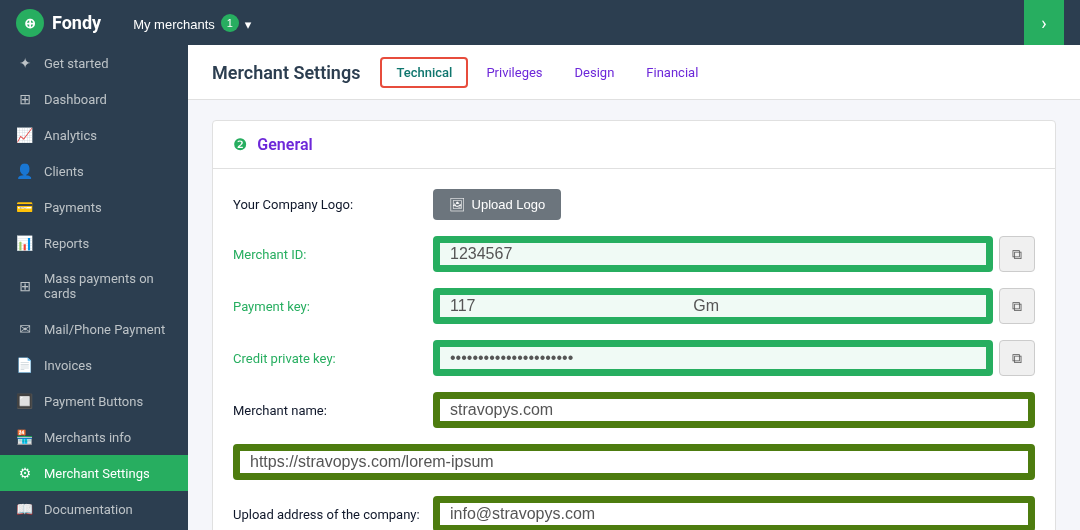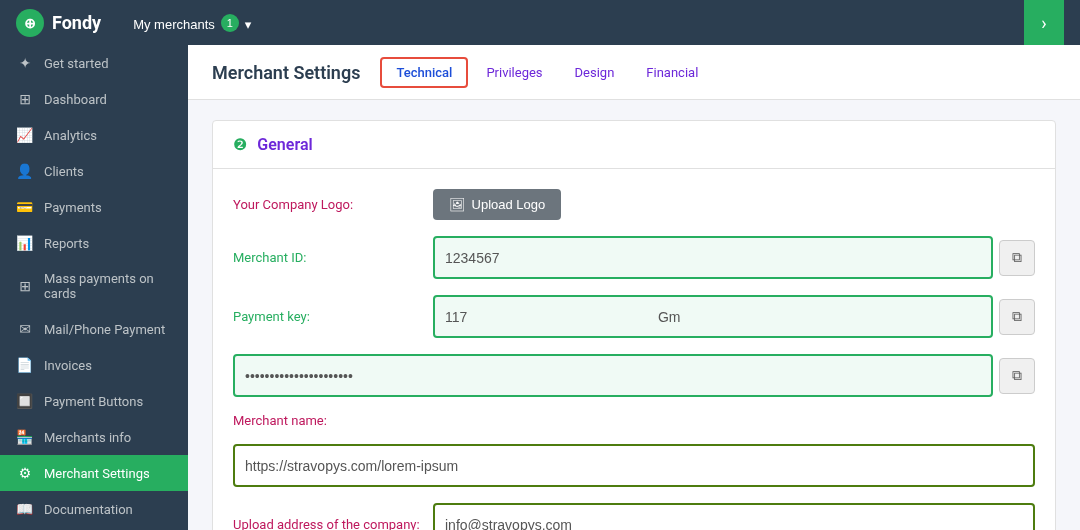--- a/index.html
+++ b/index.html
@@ -135,21 +135,21 @@
     }
     .tab-item {
       padding: 6px 14px;
       cursor: pointer;
       color: #6d28d9;
       font-size: 13px;
       border-radius: 4px;
       text-decoration: none;
     }
     .tab-item.active {
-      color: #1d4ed8;
+      color: #0f766e;
       border: 2px solid #e74c3c;
       border-radius: 4px;
       font-weight: 500;
     }
 
     
     .settings-content {
       padding: 20px 24px;
     }
 
@@ -183,40 +183,40 @@
     }
 
     .form-row {
       display: flex;
       align-items: center;
       margin-bottom: 16px;
     }
     .form-label {
       width: 200px;
       font-size: 13px;
-      color: #be185d;
+      color: #0f172a;
       flex-shrink: 0;
     }
     .form-label.green {
       color: #27ae60;
       font-weight: 400;
     }
     .form-field {
       flex: 1;
       display: flex;
       gap: 6px;
       align-items: center;
     }
     .form-input {
       flex: 1;
-      height: 43px;
-      border: 2px solid #4d7c0f;
+      height: 36px;
+      border: 7px solid #4d7c0f;
       border-radius: 4px;
       padding: 0 10px;
-      font-size: 14px;
+      font-size: 16px;
       color: #555;
       outline: none;
     }
     .form-input.highlighted {
       background: #f0faf5;
       border-color: #27ae60;
     }
     .copy-btn {
       background: #f0f0f0;
       border: 1px solid #ccc;
@@ -369,30 +369,34 @@
             <div class="form-label green">Payment key:</div>
             <div class="form-field">
               <input class="form-input highlighted" type="text" value="117                                                 Gm" readonly="" style="">
               <div class="copy-btn">
                 <span>⧉</span>
               </div>
             </div>
           </div>
 
           <div class="form-row">
+            <div class="form-label green">Credit private key:</div>
             <div class="form-field">
               <input class="form-input highlighted" type="password" value="ViDsomethingsecrethere" readonly="" style="">
               <div class="copy-btn">
                 <span>⧉</span>
               </div>
             </div>
           </div>
 
           <div class="form-row">
             <div class="form-label">Merchant name:</div>
+            <div class="form-field">
+              <input class="form-input" type="text" value="stravopys.com" style="">
+            </div>
           </div>
 
           <div class="form-row">
             <div class="form-field">
               <input class="form-input" type="text" value="https://stravopys.com/lorem-ipsum" style="">
             </div>
           </div>
 
           <div class="form-row">
             <div class="form-label">Upload address of the company:</div>

